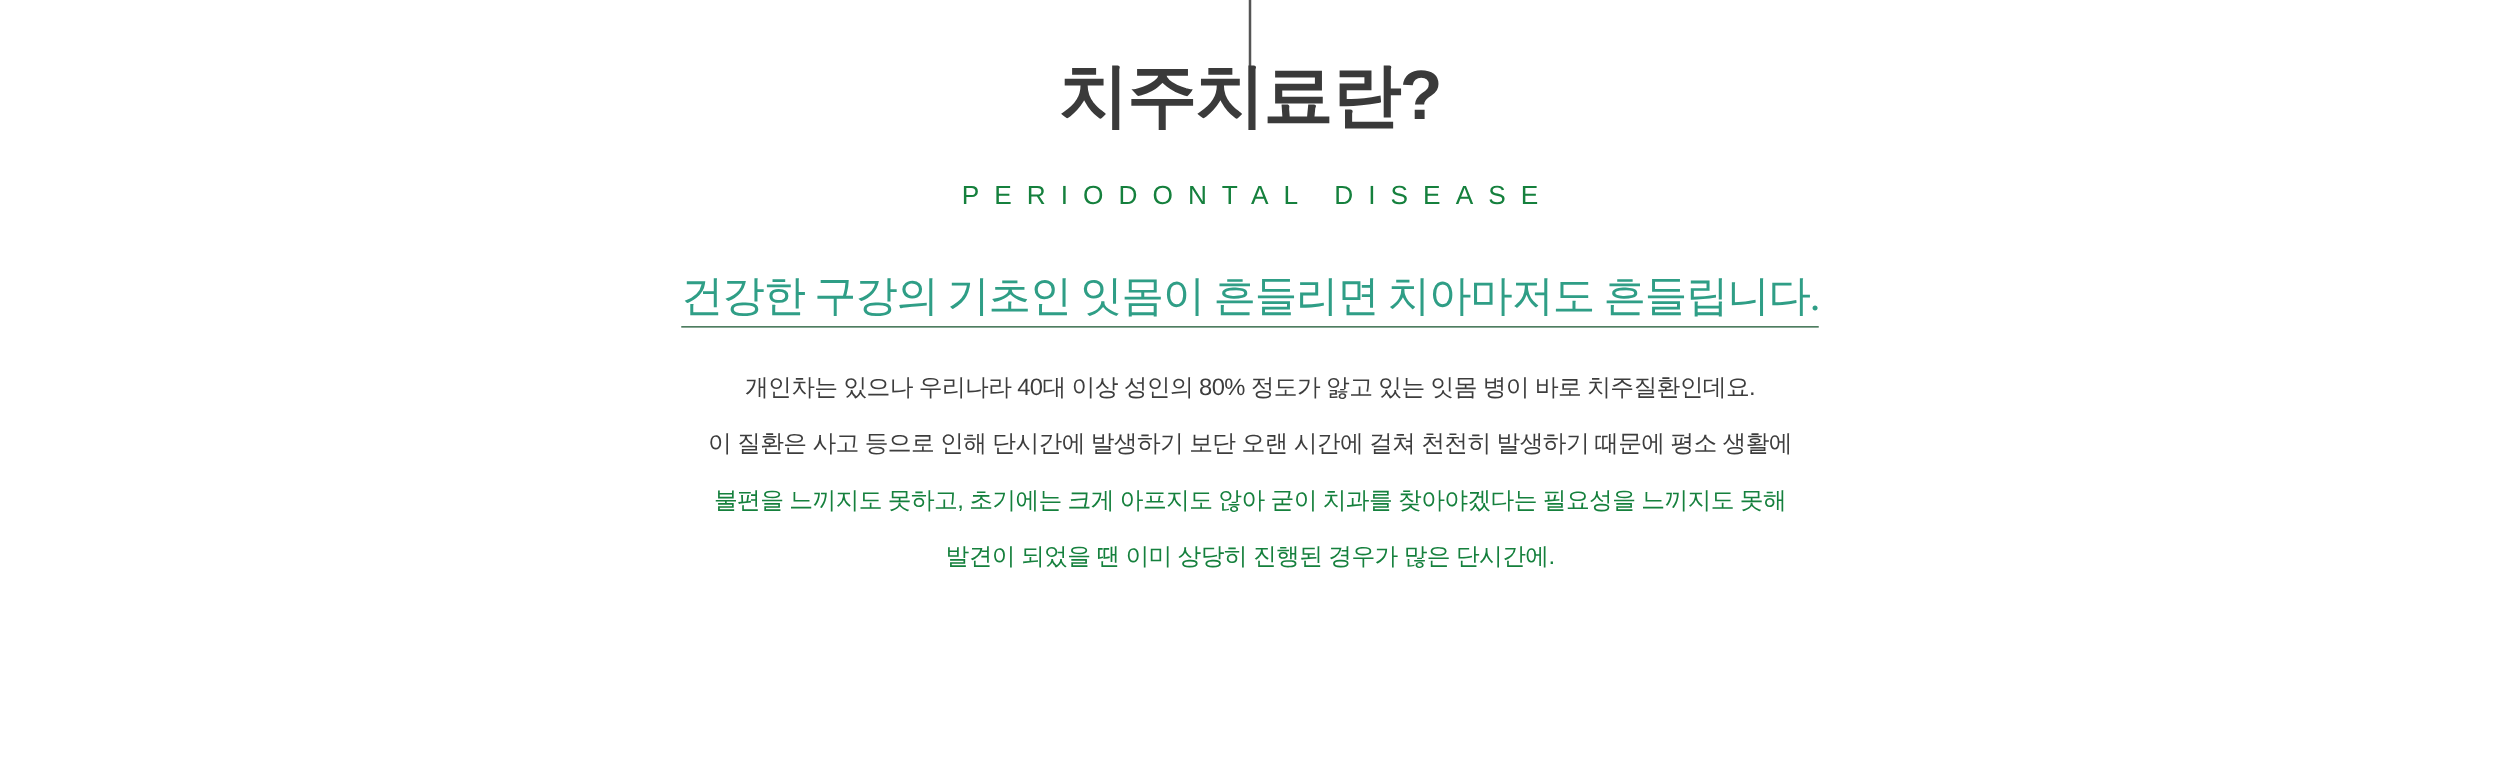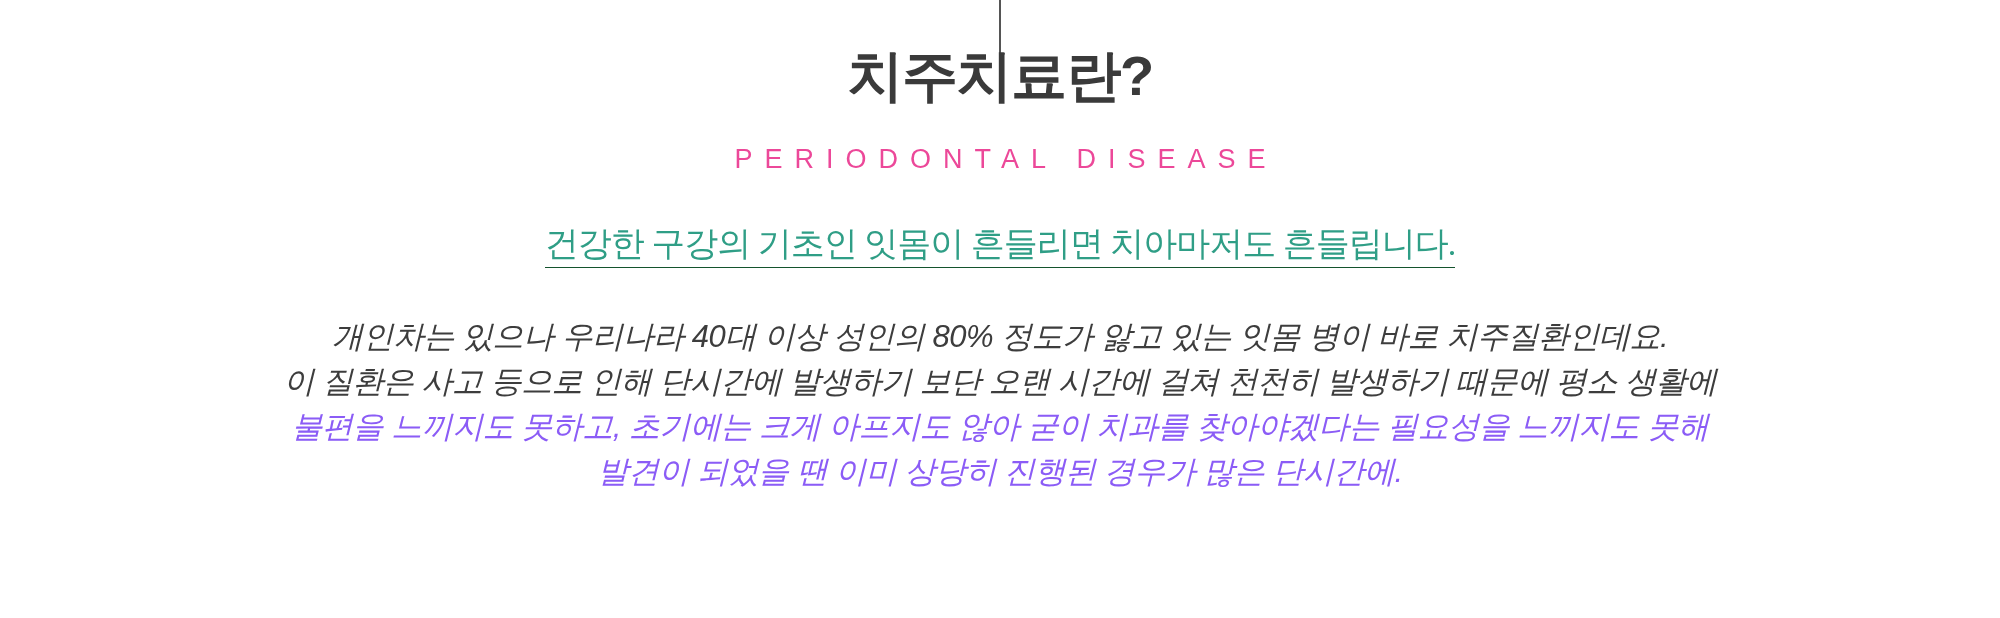--- a/index.html
+++ b/index.html
@@ -34,53 +34,52 @@
     margin: 0;
     font-size: 56px;
     line-height: 1.2;
     font-weight: 800;
     letter-spacing: -1.5px;
     color: #3a3a3a;
     font-family: "Liberation Sans", sans-serif;
   }
   .section-subtitle {
     margin-top: 37px;
-    font-size: 27px;
+    font-size: 21px;
     line-height: 1;
     font-weight: 300;
     letter-spacing: 12px;
     text-indent: 12px; 
-    color: #ec4899;
+    color: #15803d;
   }
   .tagline-wrap {
     margin-top: 52px;
     line-height: 1.1;
   }
   .section-tagline {
     display: inline-block;
     font-family: "Liberation Serif", serif;
     font-size: 34px;
     line-height: 1.1;
     letter-spacing: -1px;
     color: #2f9e86;
     border-bottom: 1px solid #14532d;
     padding-bottom: 4px;
   }
   .section-body {
-    margin-top: 46px;
-    font-size: 31px;
+    margin-top: 26px;
+    font-size: 19px;
     line-height: 45px;
     letter-spacing: -0.5px;
-    font-style: italic;
   }
   .section-body p {
     margin: 0;
   }
   .body-line-dark { color: #3d3d3d; }
-  .body-line-teal { color: #8b5cf6; }
+  .body-line-teal { color: #15803d; }
 </style>
 </head>
 <body>
 
 <div>
 
   <div class="top-divider"></div>
 
   <div class="content">
 

